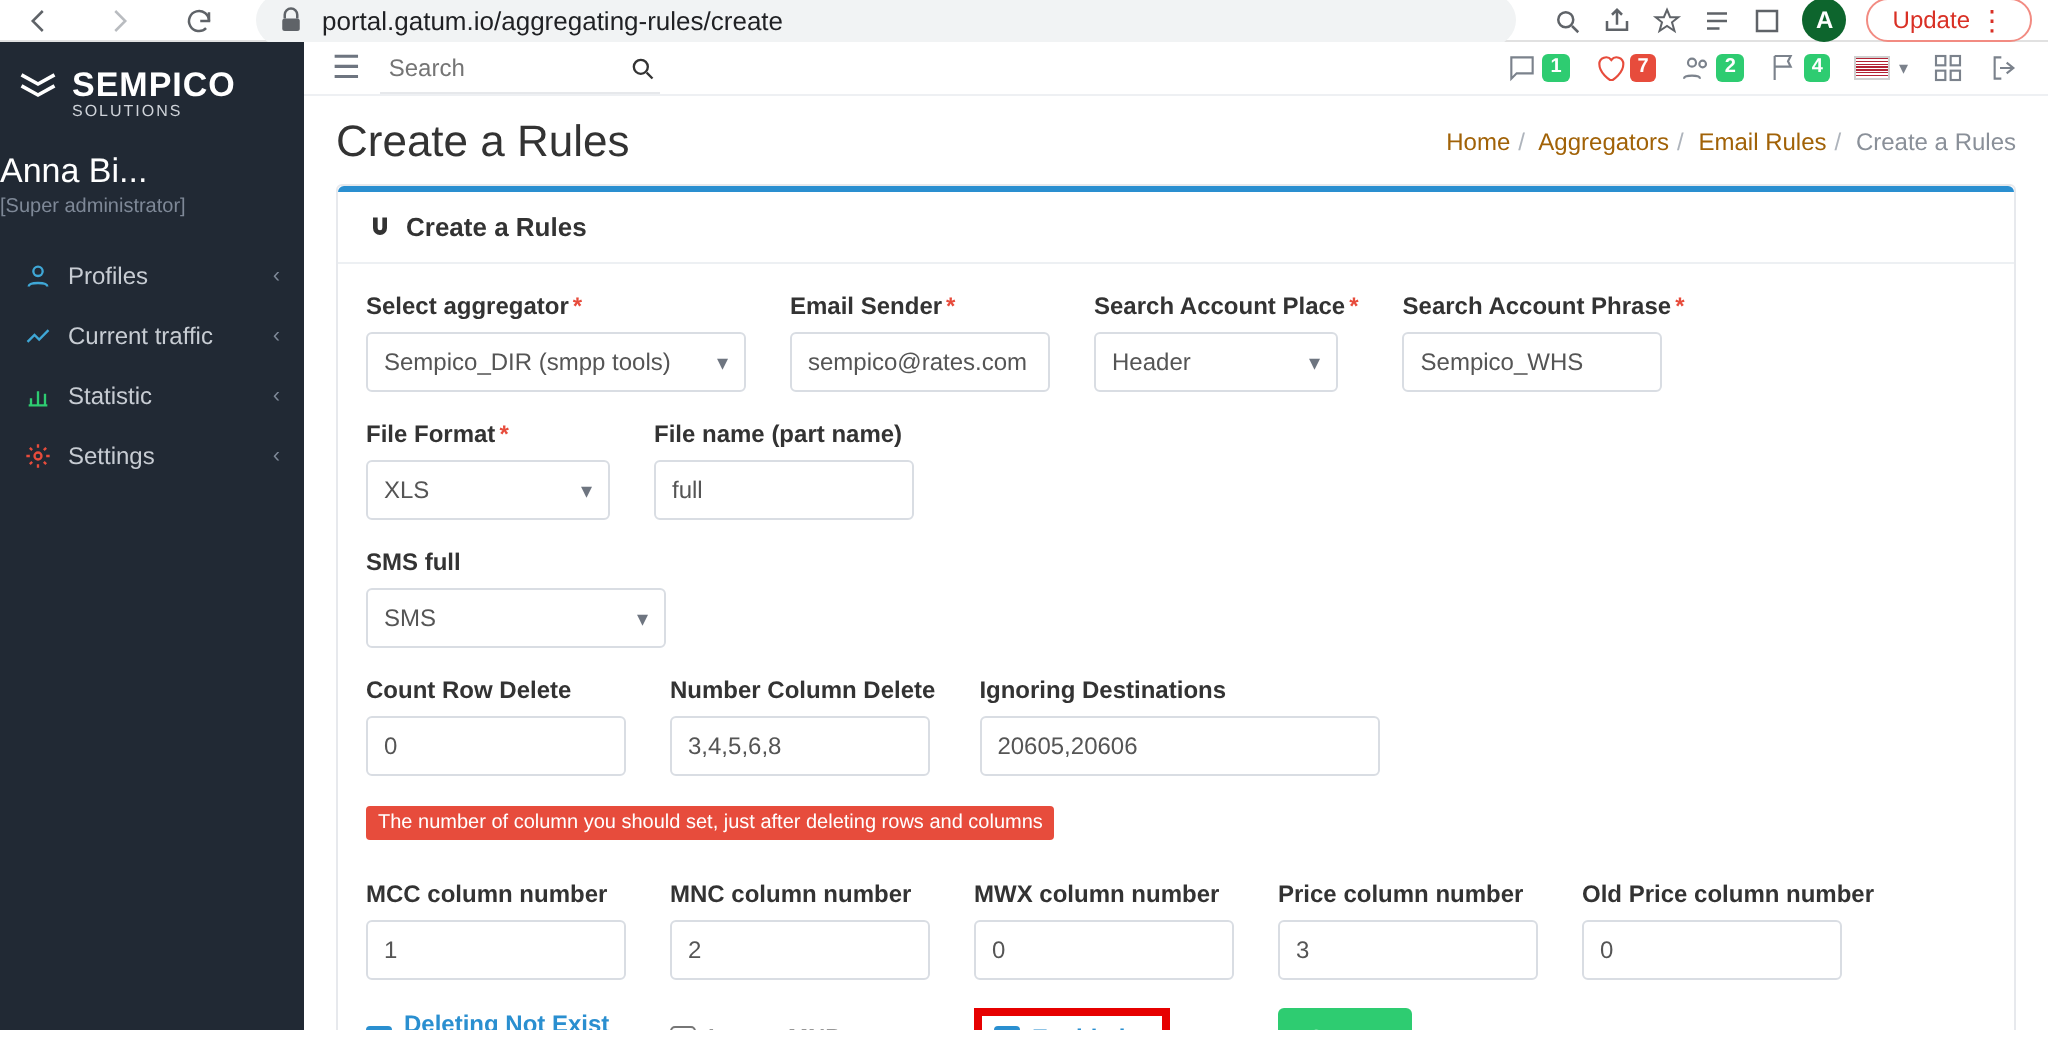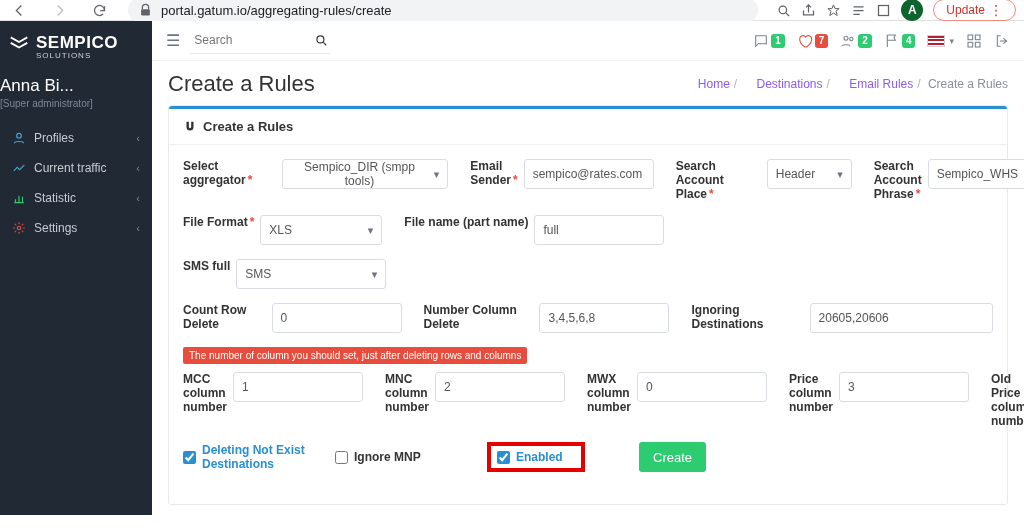--- a/index.html
+++ b/index.html
@@ -46,30 +46,30 @@
   .top-icons{display:flex;align-items:center;gap:12px;color:#7b828c;}
   .top-icons .pair{display:flex;align-items:center;gap:2px;position:relative;}
   .badge{background:#2ecc71;color:#fff;font-size:10px;border-radius:3px;padding:0 4px;line-height:14px;font-weight:600;}
   .badge-red{background:#e74c3c;}
   .flag{width:18px;height:12px;background:linear-gradient(#b22234 0 7%,#fff 7% 14%,#b22234 14% 21%,#fff 21% 28%,#b22234 28% 35%,#fff 35% 42%,#b22234 42% 49%,#fff 49% 56%,#b22234 56% 63%,#fff 63% 70%,#b22234 70% 77%,#fff 77% 84%,#b22234 84% 91%,#fff 91% 100%);position:relative;border:1px solid #d0d0d0;}
   .lang-chev{font-size:9px;color:#7b828c;margin-left:2px;}
 
   .page-head{display:flex;align-items:center;justify-content:space-between;padding:10px 16px 8px;}
   .page-title{font-size:22px;color:#333;font-weight:400;}
   .breadcrumbs{font-size:12px;color:#8a9099;}
-  .breadcrumbs a{color:#8b5cf6;text-decoration:none;margin-left:12px;}
+  .breadcrumbs a{color:#a16207;text-decoration:none;}
   .breadcrumbs .sep{color:#aeb4bc;margin:0 4px;}
 
   .panel{margin:0 16px 10px;border:1px solid #e7e9ed;border-radius:3px;background:#fff;}
   .panel .panel-bar-top{height:3px;background:#2a8fd0;border-radius:3px 3px 0 0;}
   .panel .panel-head{display:flex;align-items:center;gap:6px;padding:10px 14px;border-bottom:1px solid #edf0f3;font-size:13px;color:#333;font-weight:600;}
   .panel .panel-body{padding:14px 14px 18px;}
 
   .row{display:flex;gap:22px;margin-bottom:14px;flex-wrap:nowrap;}
-  .field{display:flex;gap:6px;}
+  .field{display:flex;flex-direction:column;gap:6px;}
   .label{font-size:12px;font-weight:600;color:#333;}
   .req{color:#e74c3c;margin-left:2px;}
   .ctrl{height:30px;border:1px solid #d9dde3;border-radius:3px;background:#fff;padding:0 8px;font-size:12px;color:#555;display:flex;align-items:center;justify-content:space-between;}
   input.ctrl, select.ctrl{outline:none;}
   .chev-s{color:#6e7580;font-size:11px;margin-left:6px;}
   .w-190{width:190px;text-align:center;} .w-130{width:130px;} .w-120{width:122px;} .w-150{width:150px;} .w-200{width:200px;}
 
   .hint-red{background:#e74c3c;color:#fff;font-size:10px;padding:3px 6px;border-radius:2px;display:inline-block;margin-bottom:4px;}
 
   .check-row{display:flex;align-items:center;gap:6px;font-size:12px;font-weight:600;color:#333;}
@@ -270,21 +270,21 @@
               <path d="M10 4H5v16h5M14 8l5 4-5 4M9 12h10" stroke="#7b828c" stroke-width="1.6" fill="none"></path>
             </svg>
           </span>
       </div>
     </div>
 
     <div class="page-head">
       <div class="page-title">Create a Rules</div>
       <div class="breadcrumbs">
         <a href="#">Home</a><span class="sep">/</span>
-        <a href="#">Destinations</a><span class="sep">/</span>
+        <a href="#">Aggregators</a><span class="sep">/</span>
         <a href="#">Email Rules</a><span class="sep">/</span>
         <span>Create a Rules</span>
       </div>
     </div>
 
     <div class="panel">
       <div class="panel-bar-top"></div>
       <div class="panel-head">
         <span>
             <svg width="14" height="14" viewBox="0 0 24 24">
@@ -353,21 +353,21 @@
               <div class="label">Number Column Delete</div>
               <input class="ctrl w-130" value="3,4,5,6,8" style="">
             </div>
           <div class="field">
               <div class="label">Ignoring Destinations</div>
               <input class="ctrl w-200" value="20605,20606" style="">
             </div>
         </div>
 
         <div><span class="hint-red">The number of column you should set, just after deleting rows and columns</span></div>
-        <div class="row" style="margin-top:4px;">
+        <div class="row" style="margin-top:16px;">
           <div class="field">
               <div class="label">MCC column number</div>
               <input class="ctrl w-130" value="1" style="">
             </div>
           <div class="field">
               <div class="label">MNC column number</div>
               <input class="ctrl w-130" value="2" style="">
             </div>
           <div class="field">
               <div class="label">MWX column number</div>

